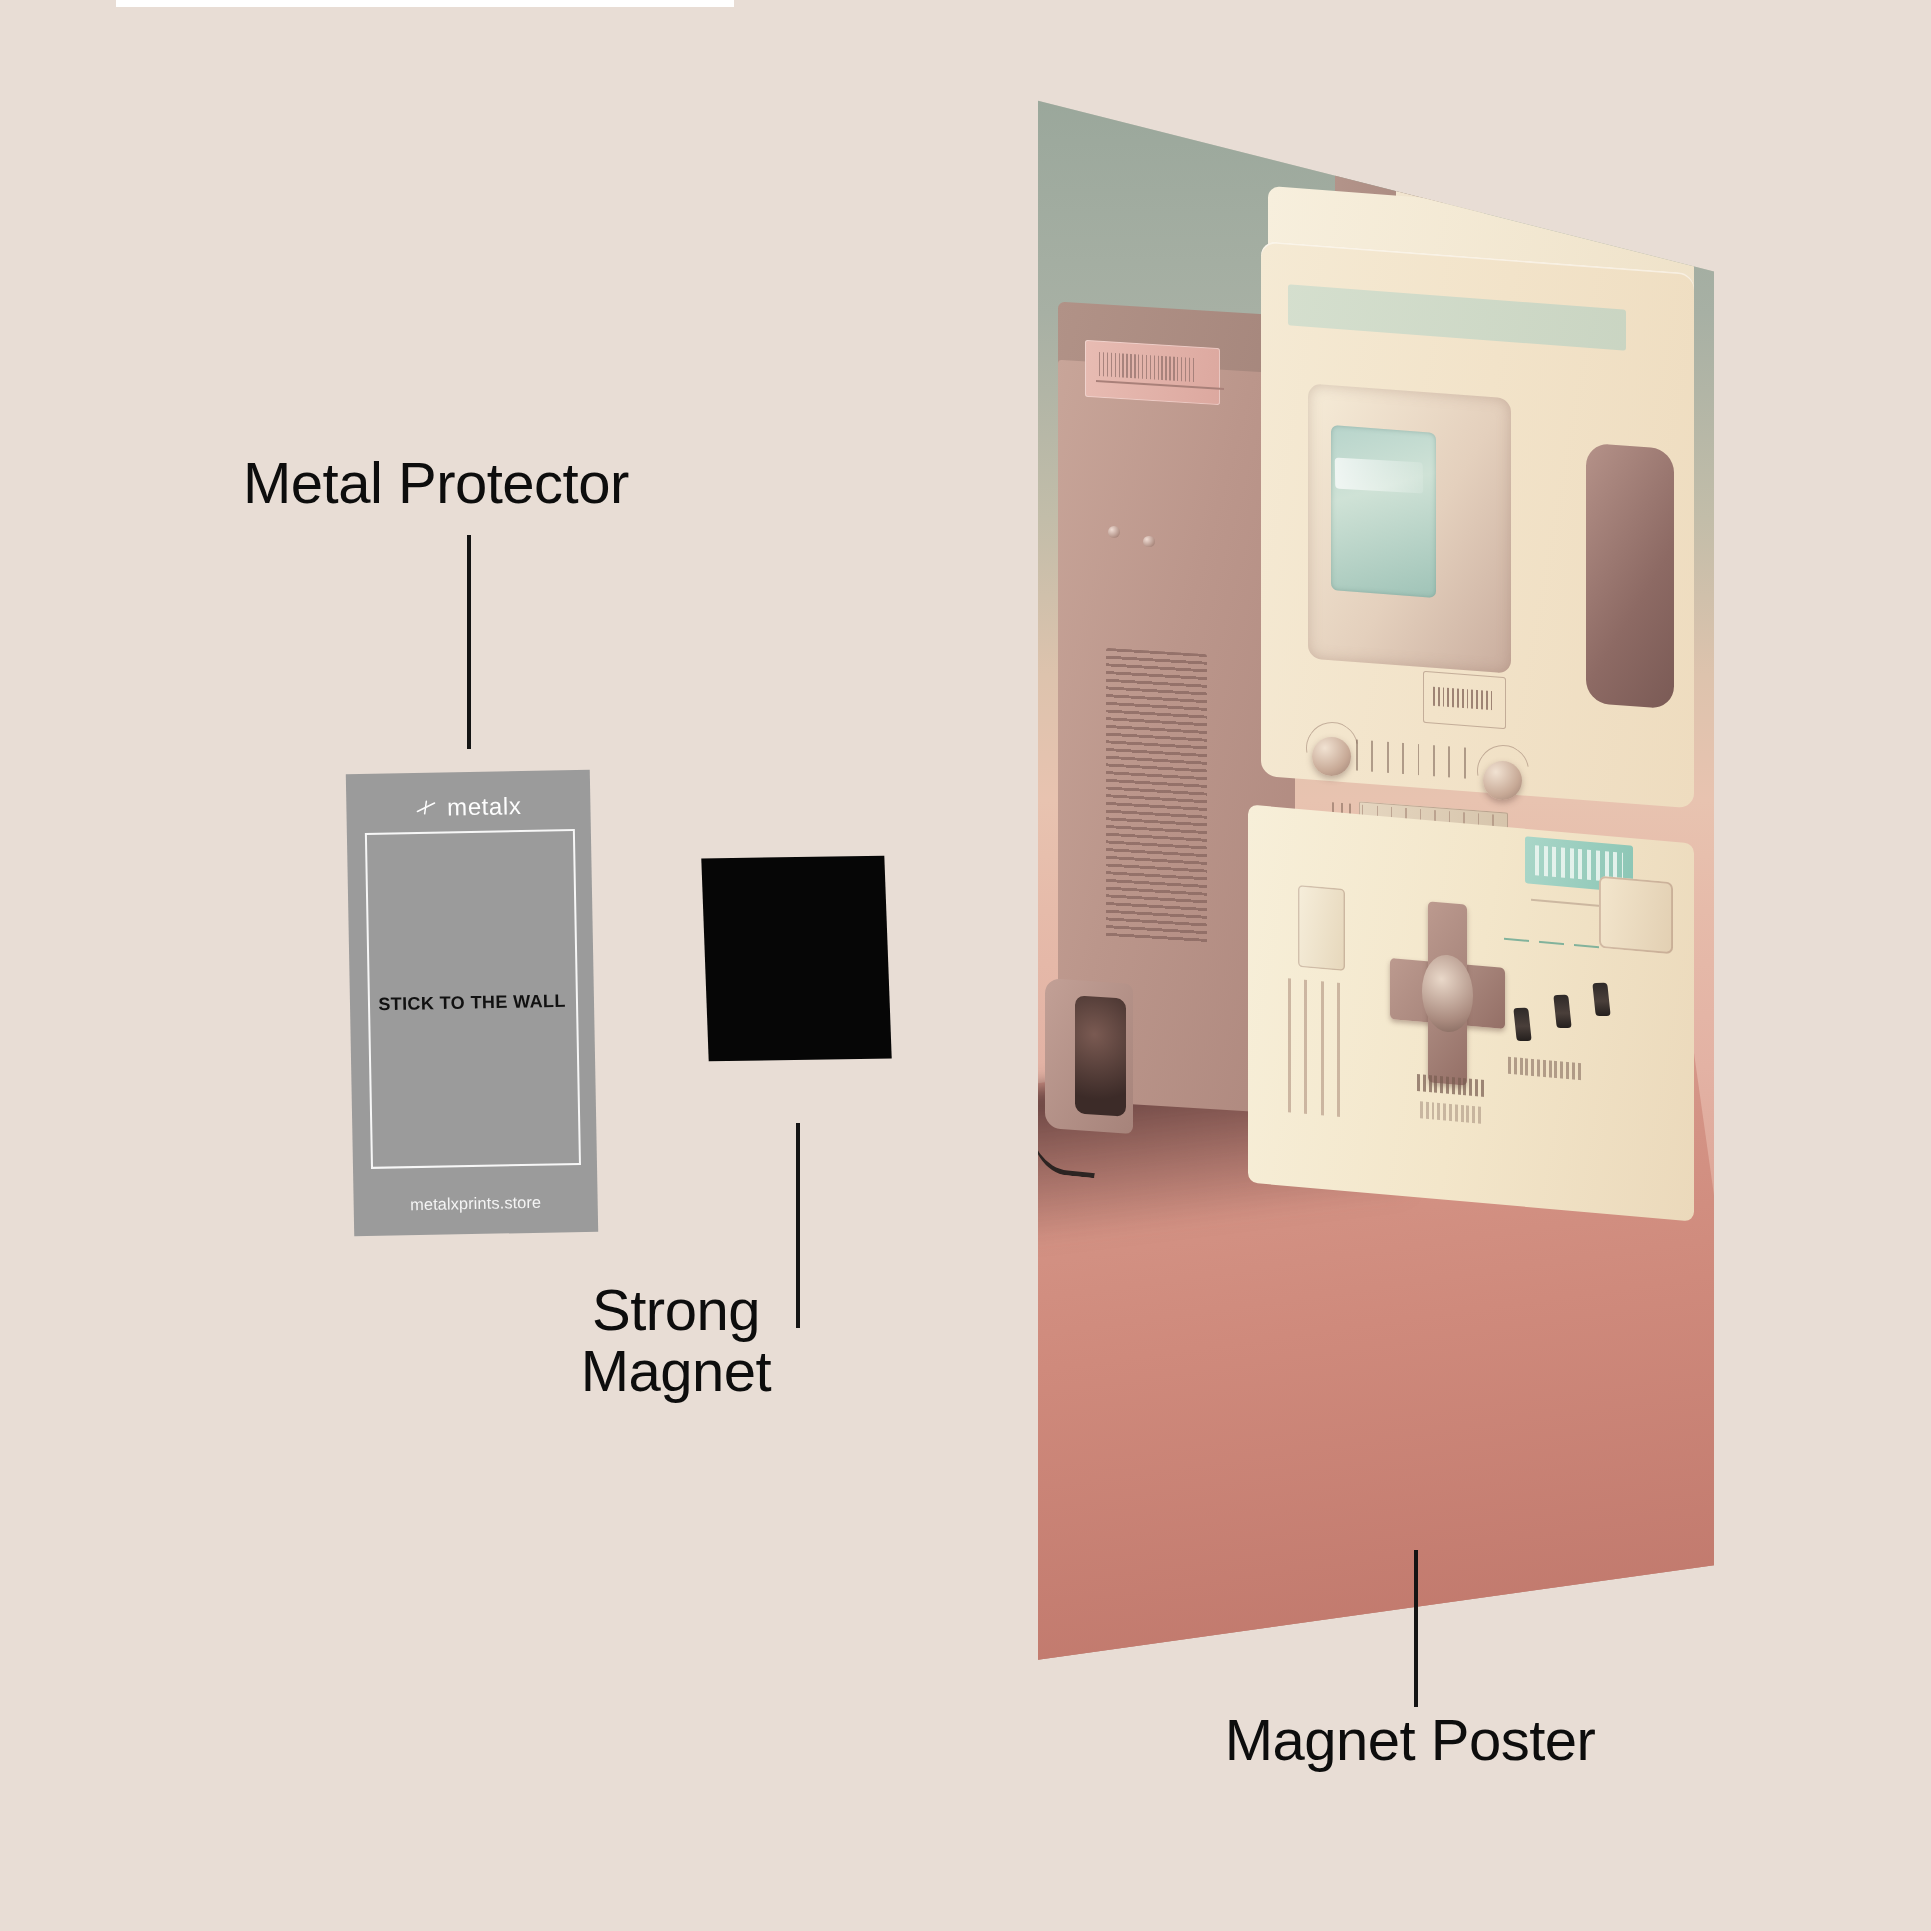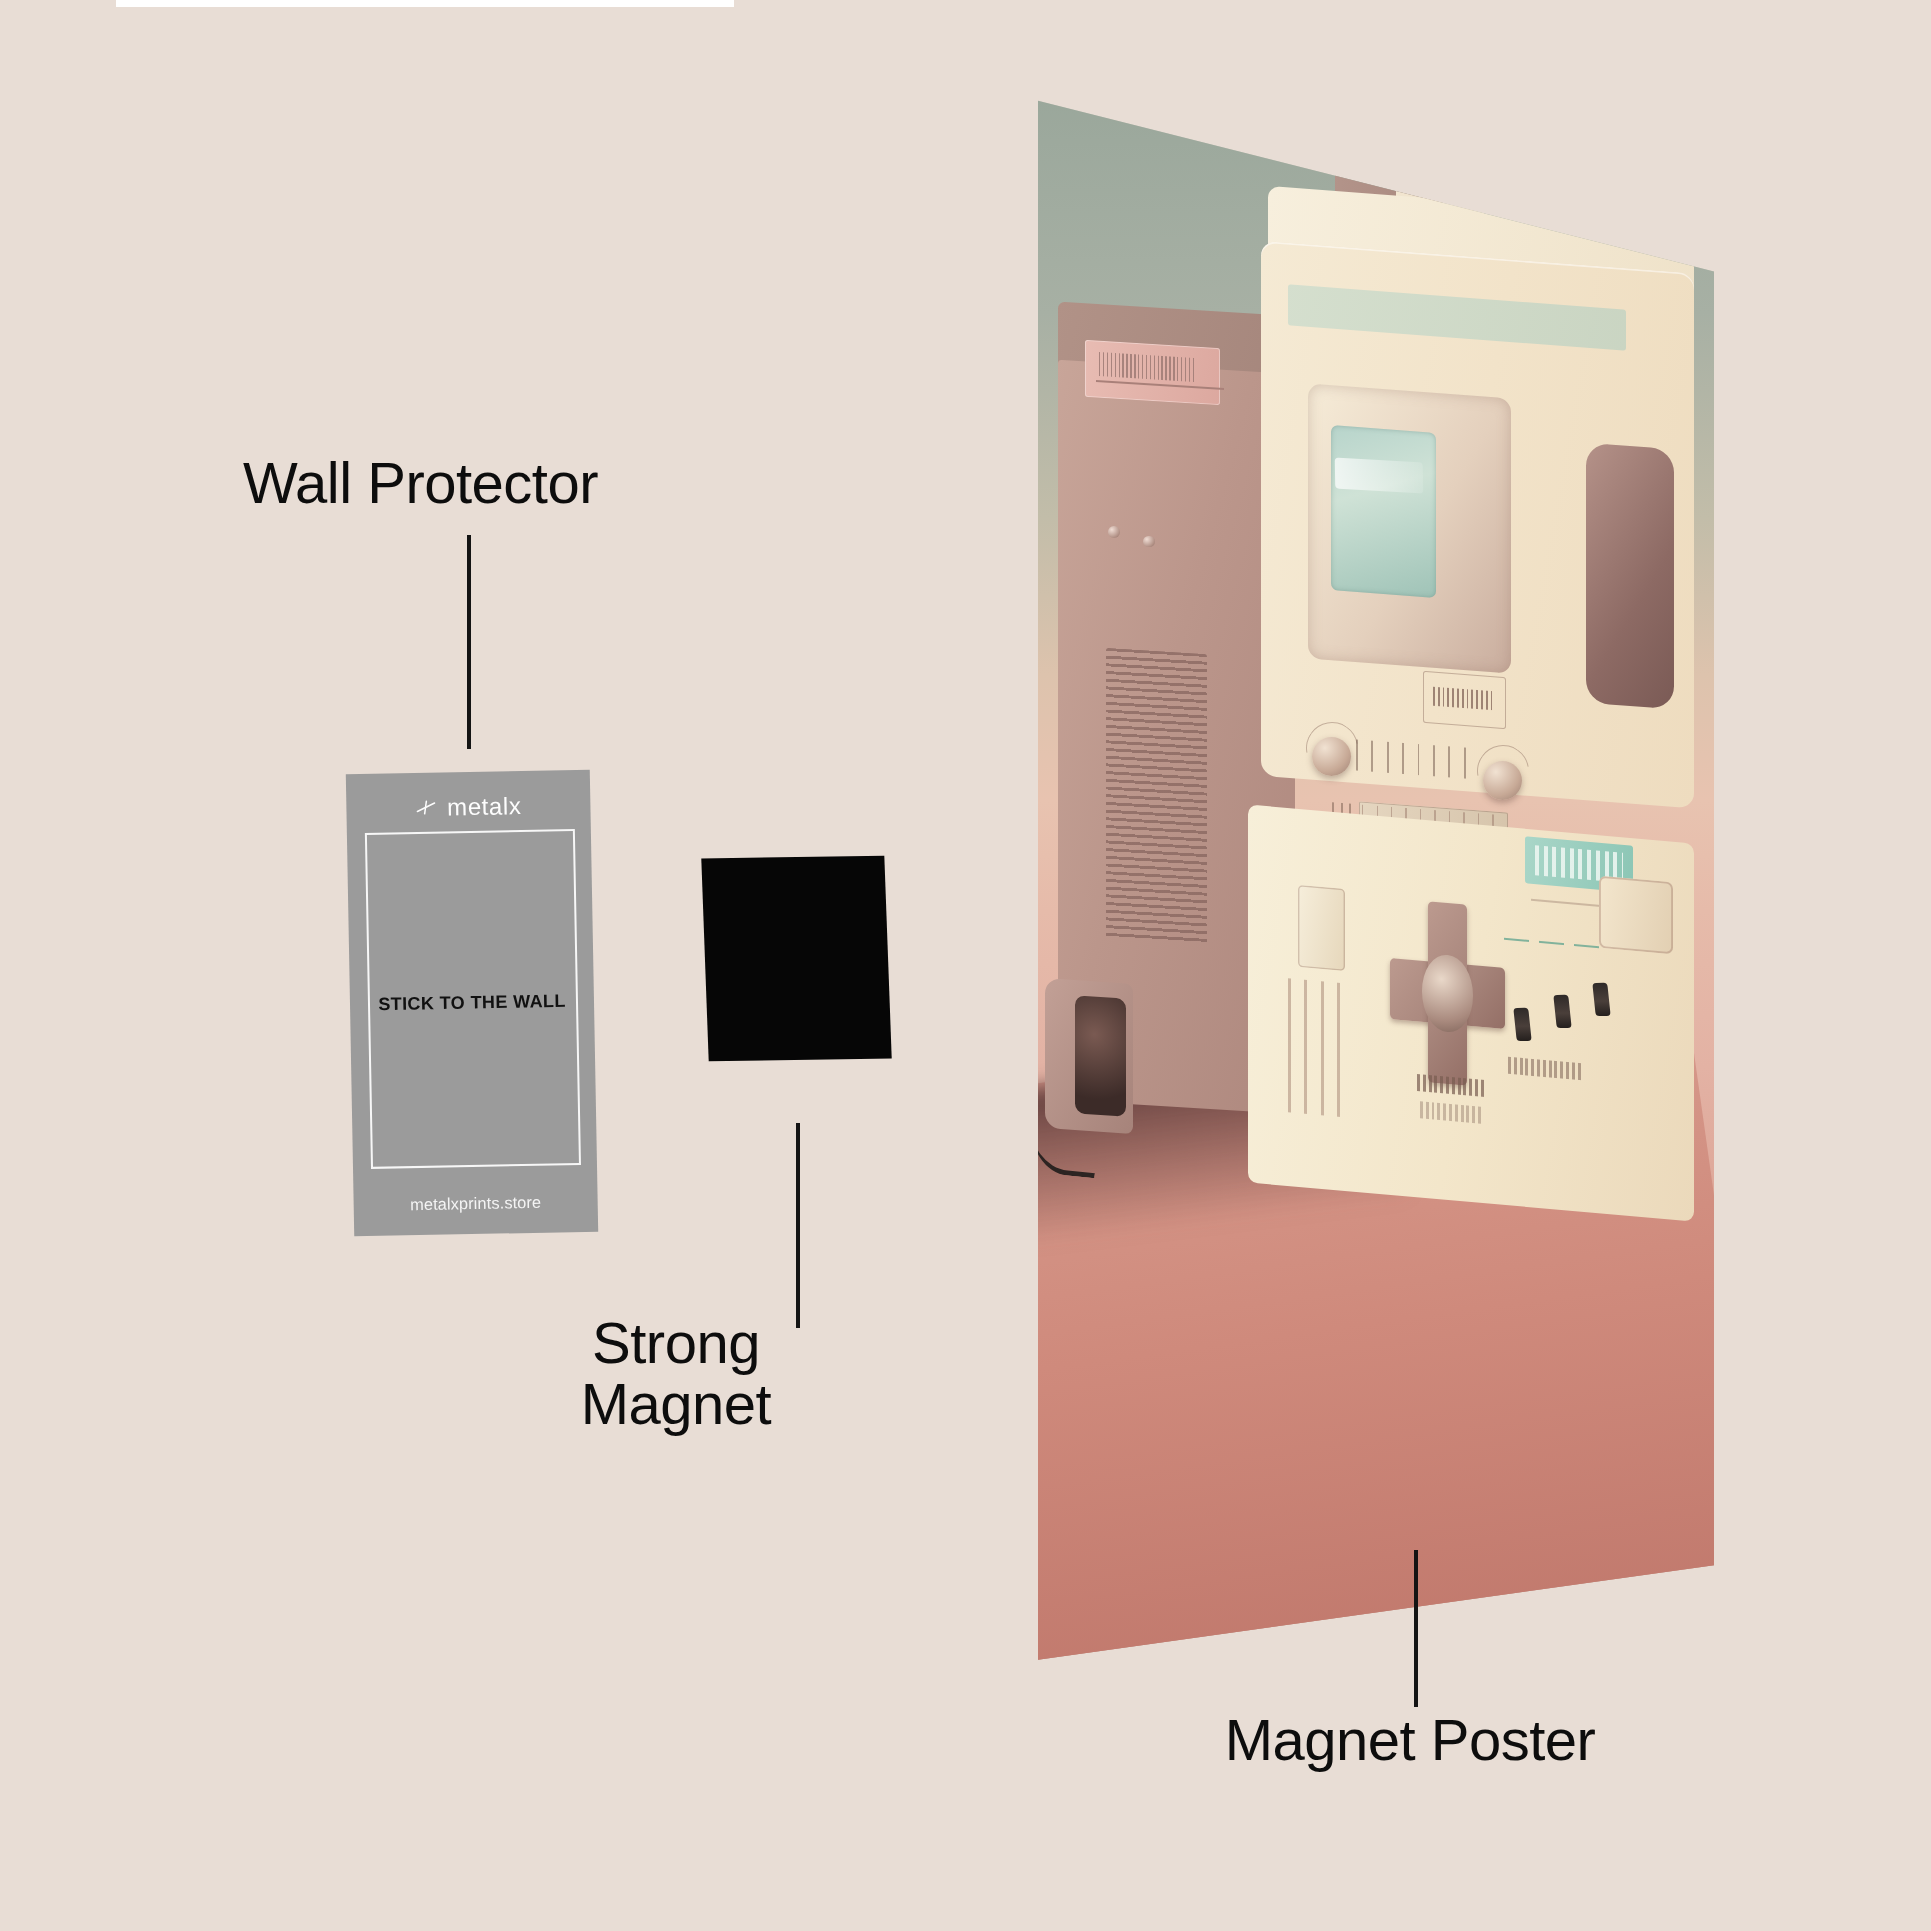--- a/index.html
+++ b/index.html
@@ -35,21 +35,21 @@
     white-space: pre-line;
     line-height: 1.06;
   }
   #label-wall-protector {
     left: 243px;
     top: 452px;
     font-size: 58px;
   }
   #label-strong-magnet {
     left: 676px;
-    top: 1312px;
+    top: 1279px;
     font-size: 58px;
     text-align: center;
     transform: translateX(-50%);
   }
   #label-metal-poster {
     left: 1410px;
     top: 1709px;
     font-size: 58px;
     text-align: center;
     transform: translateX(-50%);
@@ -603,21 +603,21 @@
     transform: rotate(6deg);
   }
 </style>
 </head>
 <body>
 
 <div id="stage">
 
   <div class="top-strip"></div>
 
-  <div class="callout-label" id="label-wall-protector">Wall Protector</div>
+  <div class="callout-label" id="label-wall-protector">Metal Protector</div>
   <div class="leader" id="leader-wall-protector"></div>
 
   <div id="wall-protector-card">
     <div class="wp-logo">
       <svg class="wp-logo-mark" viewBox="0 0 26 18">
         <path d="M2 13 L20 4.5" stroke="#fdfdfd" stroke-width="1.6" fill="none" stroke-linecap="round"></path>
         <path d="M11.5 2.5 L9.5 15.5" stroke="#fdfdfd" stroke-width="1.6" fill="none" stroke-linecap="round"></path>
       </svg>
       <span class="wp-logo-word">metalx</span>
     </div>

